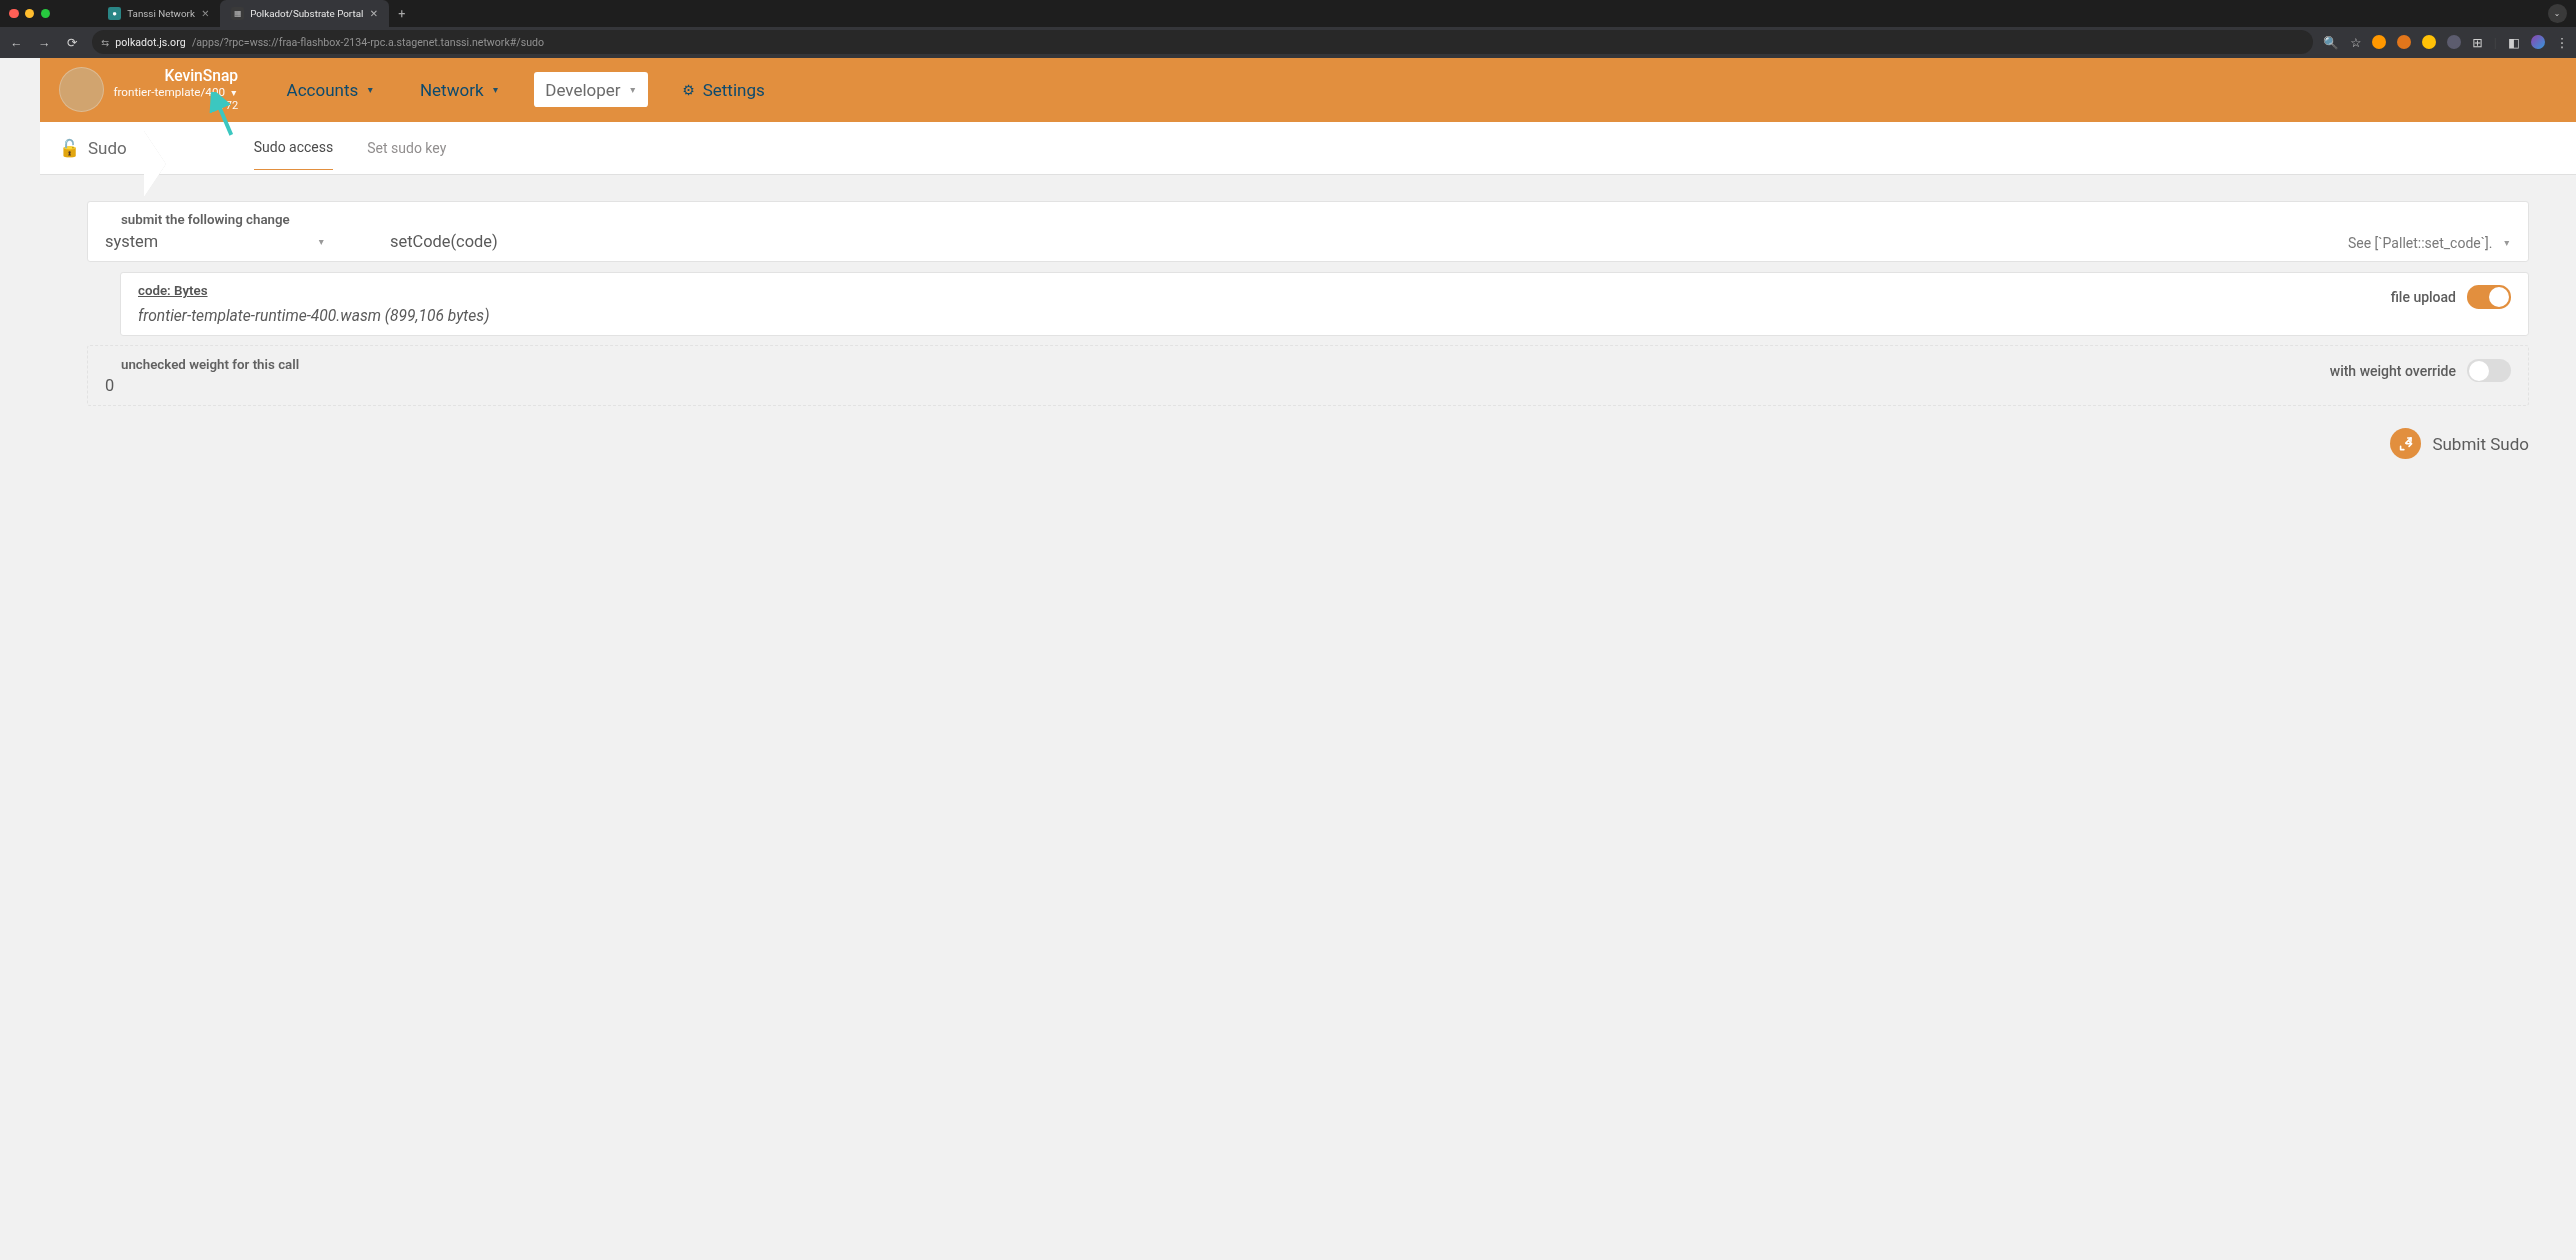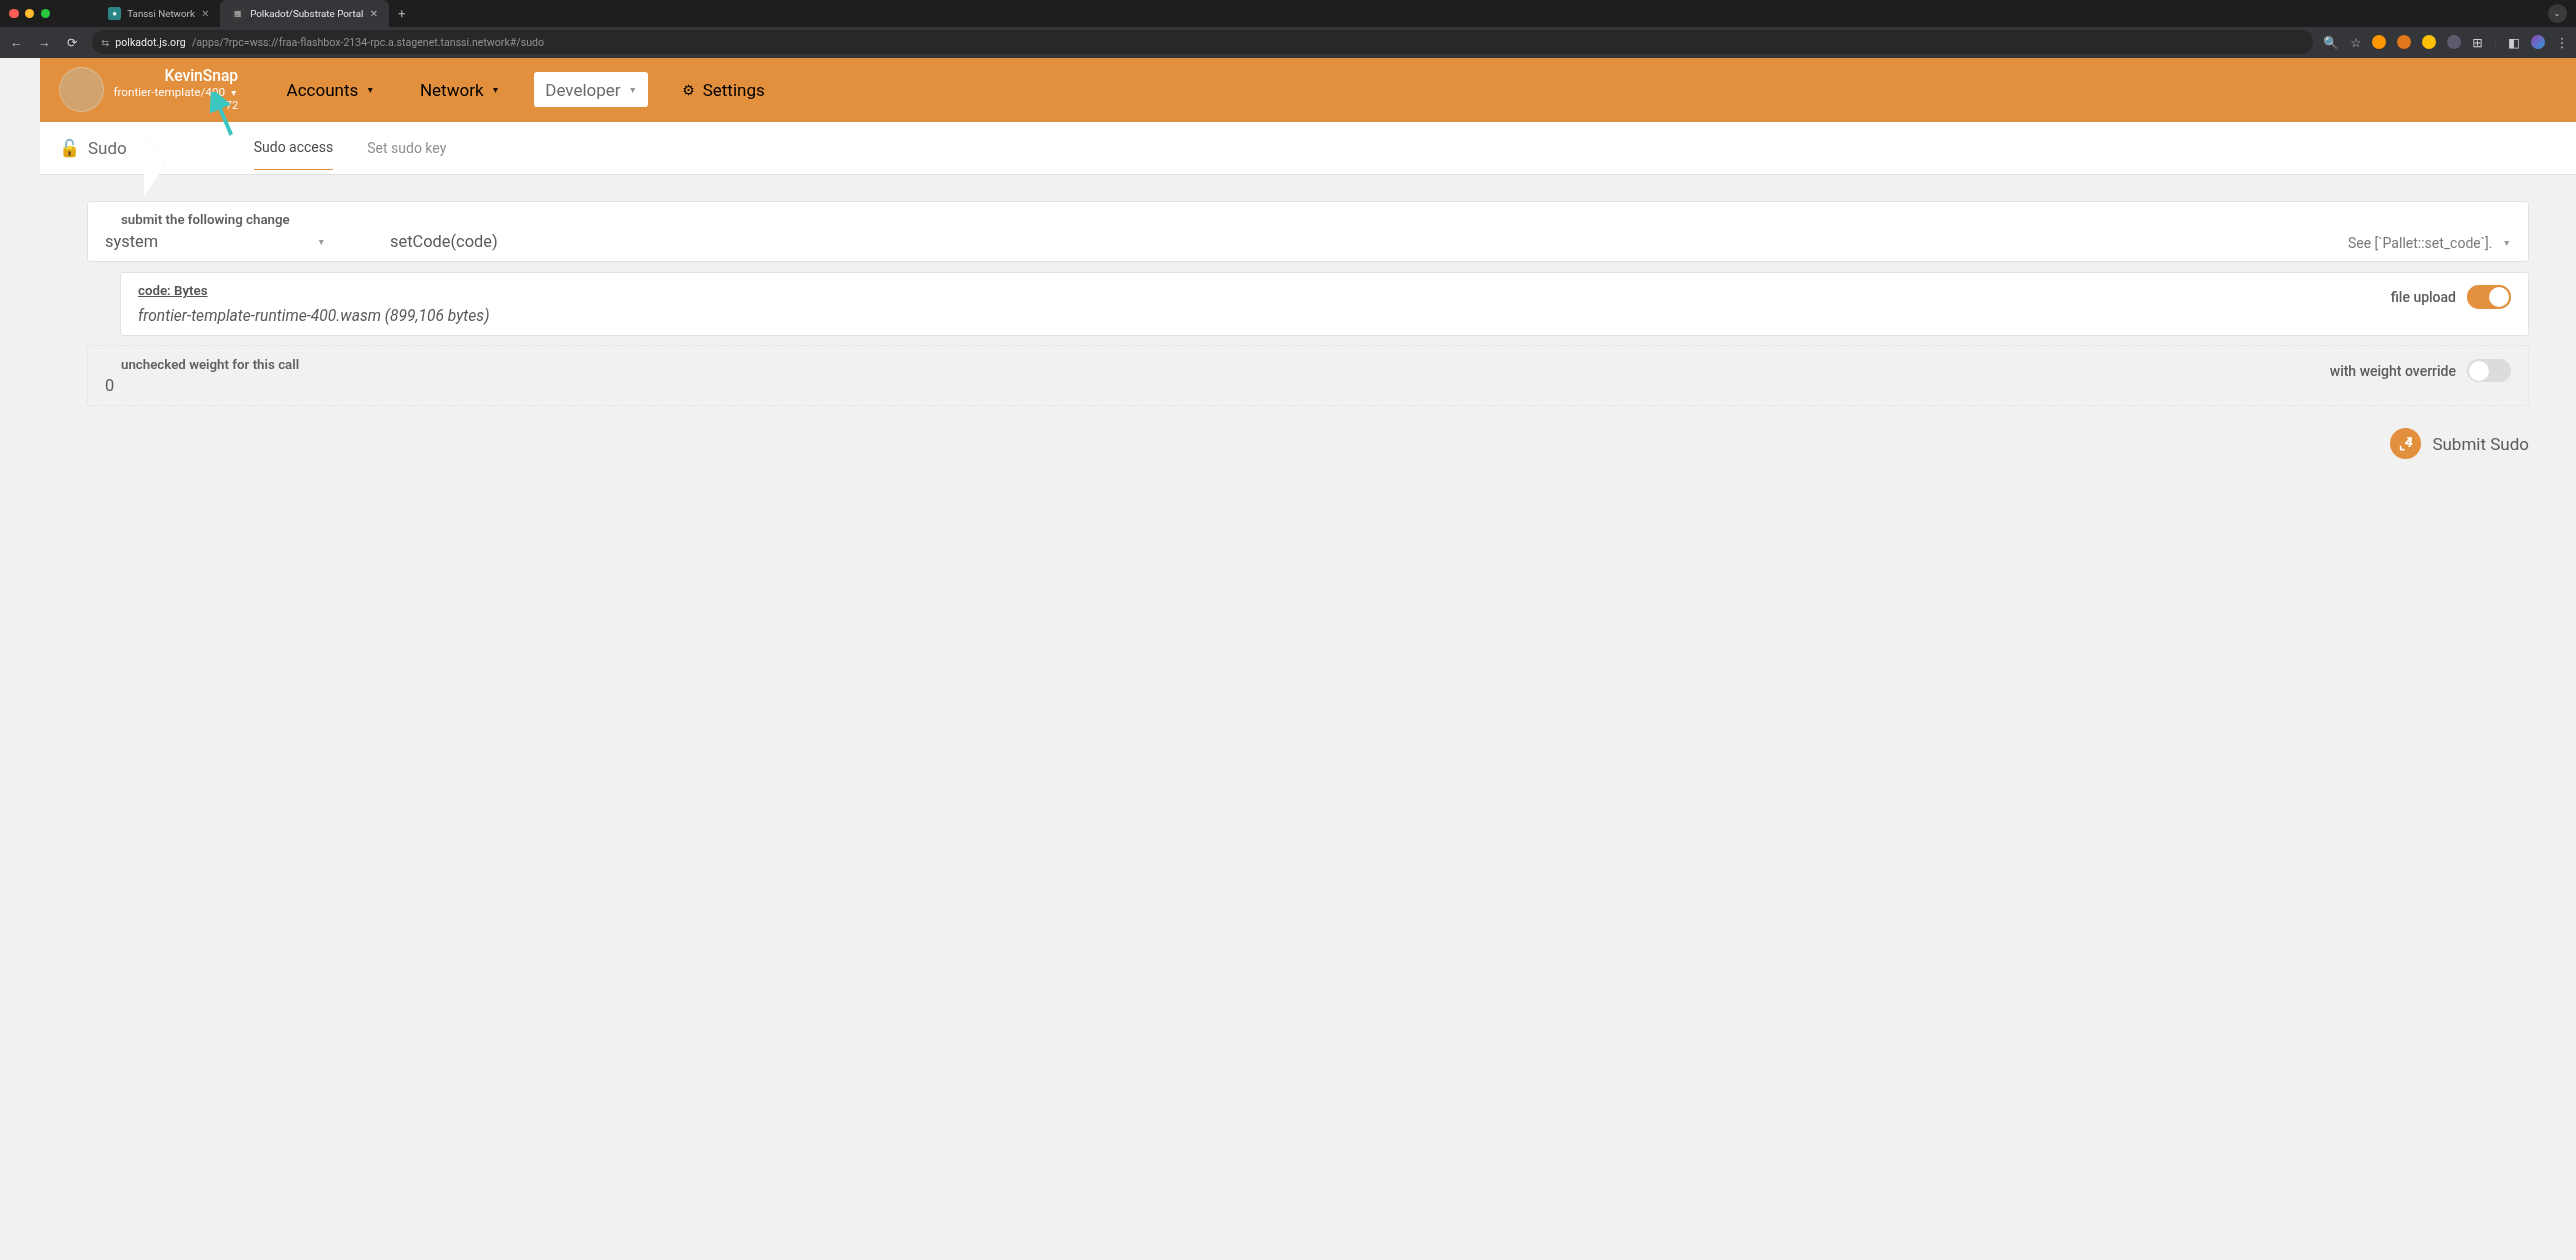--- a/index.html
+++ b/index.html
@@ -39,21 +39,21 @@
     .app-header { background: #e28f3e; height: 64px; display: flex; align-items: center; padding: 0 19px; gap: 25px; }
     .chain-chip { display: flex; align-items: center; gap: 9.4px; }
     .chain-logo { width: 45px; height: 45px; border-radius: 50%; background: #d1a46f; border: 1.6px solid rgba(255,255,255,.25); }
     .chain-text { text-align: right; color: #fff; line-height: 1.2; }
     .chain-name { font-size: 15.6px; font-weight: 500; }
     .chain-sub { font-size: 11.7px; opacity: .95; }
     .chain-block { font-size: 11px; opacity: .95; }
     .caret { color: #fff; margin-left:1.6px; font-size: 8.6px; }
 
     .nav-items { display: flex; align-items: center; gap: 23.4px; margin-left: 12.5px; }
-    .nav-item { color: #000000; font-size: 17px; display: flex; align-items: center; gap: 7.8px; cursor: pointer; padding: 7.8px 11px; border-radius: 3.1px; }
+    .nav-item { color: #0c4a6e; font-size: 17px; display: flex; align-items: center; gap: 7.8px; cursor: pointer; padding: 7.8px 11px; border-radius: 3.1px; }
     .nav-item.active { background: #fff; color: #6b6b6b; }
     .nav-caret { font-size: 8.6px; opacity:.9; }
     .gear-icon { font-size: 14px; }
 
     
     .subnav { background: #fff; height: 53px; display: flex; align-items: center; padding-left: 19px; border-bottom: 0.8px solid #e0e0e0; gap: 34px; }
     .crumb { display: flex; align-items: center; gap: 7.8px; color: #6a6a6a; font-size: 17px; padding-right: 28px; position: relative; }
     .crumb-divider {
       position: absolute; right: -11px; top: -6.3px;
       width: 0; height: 0;

